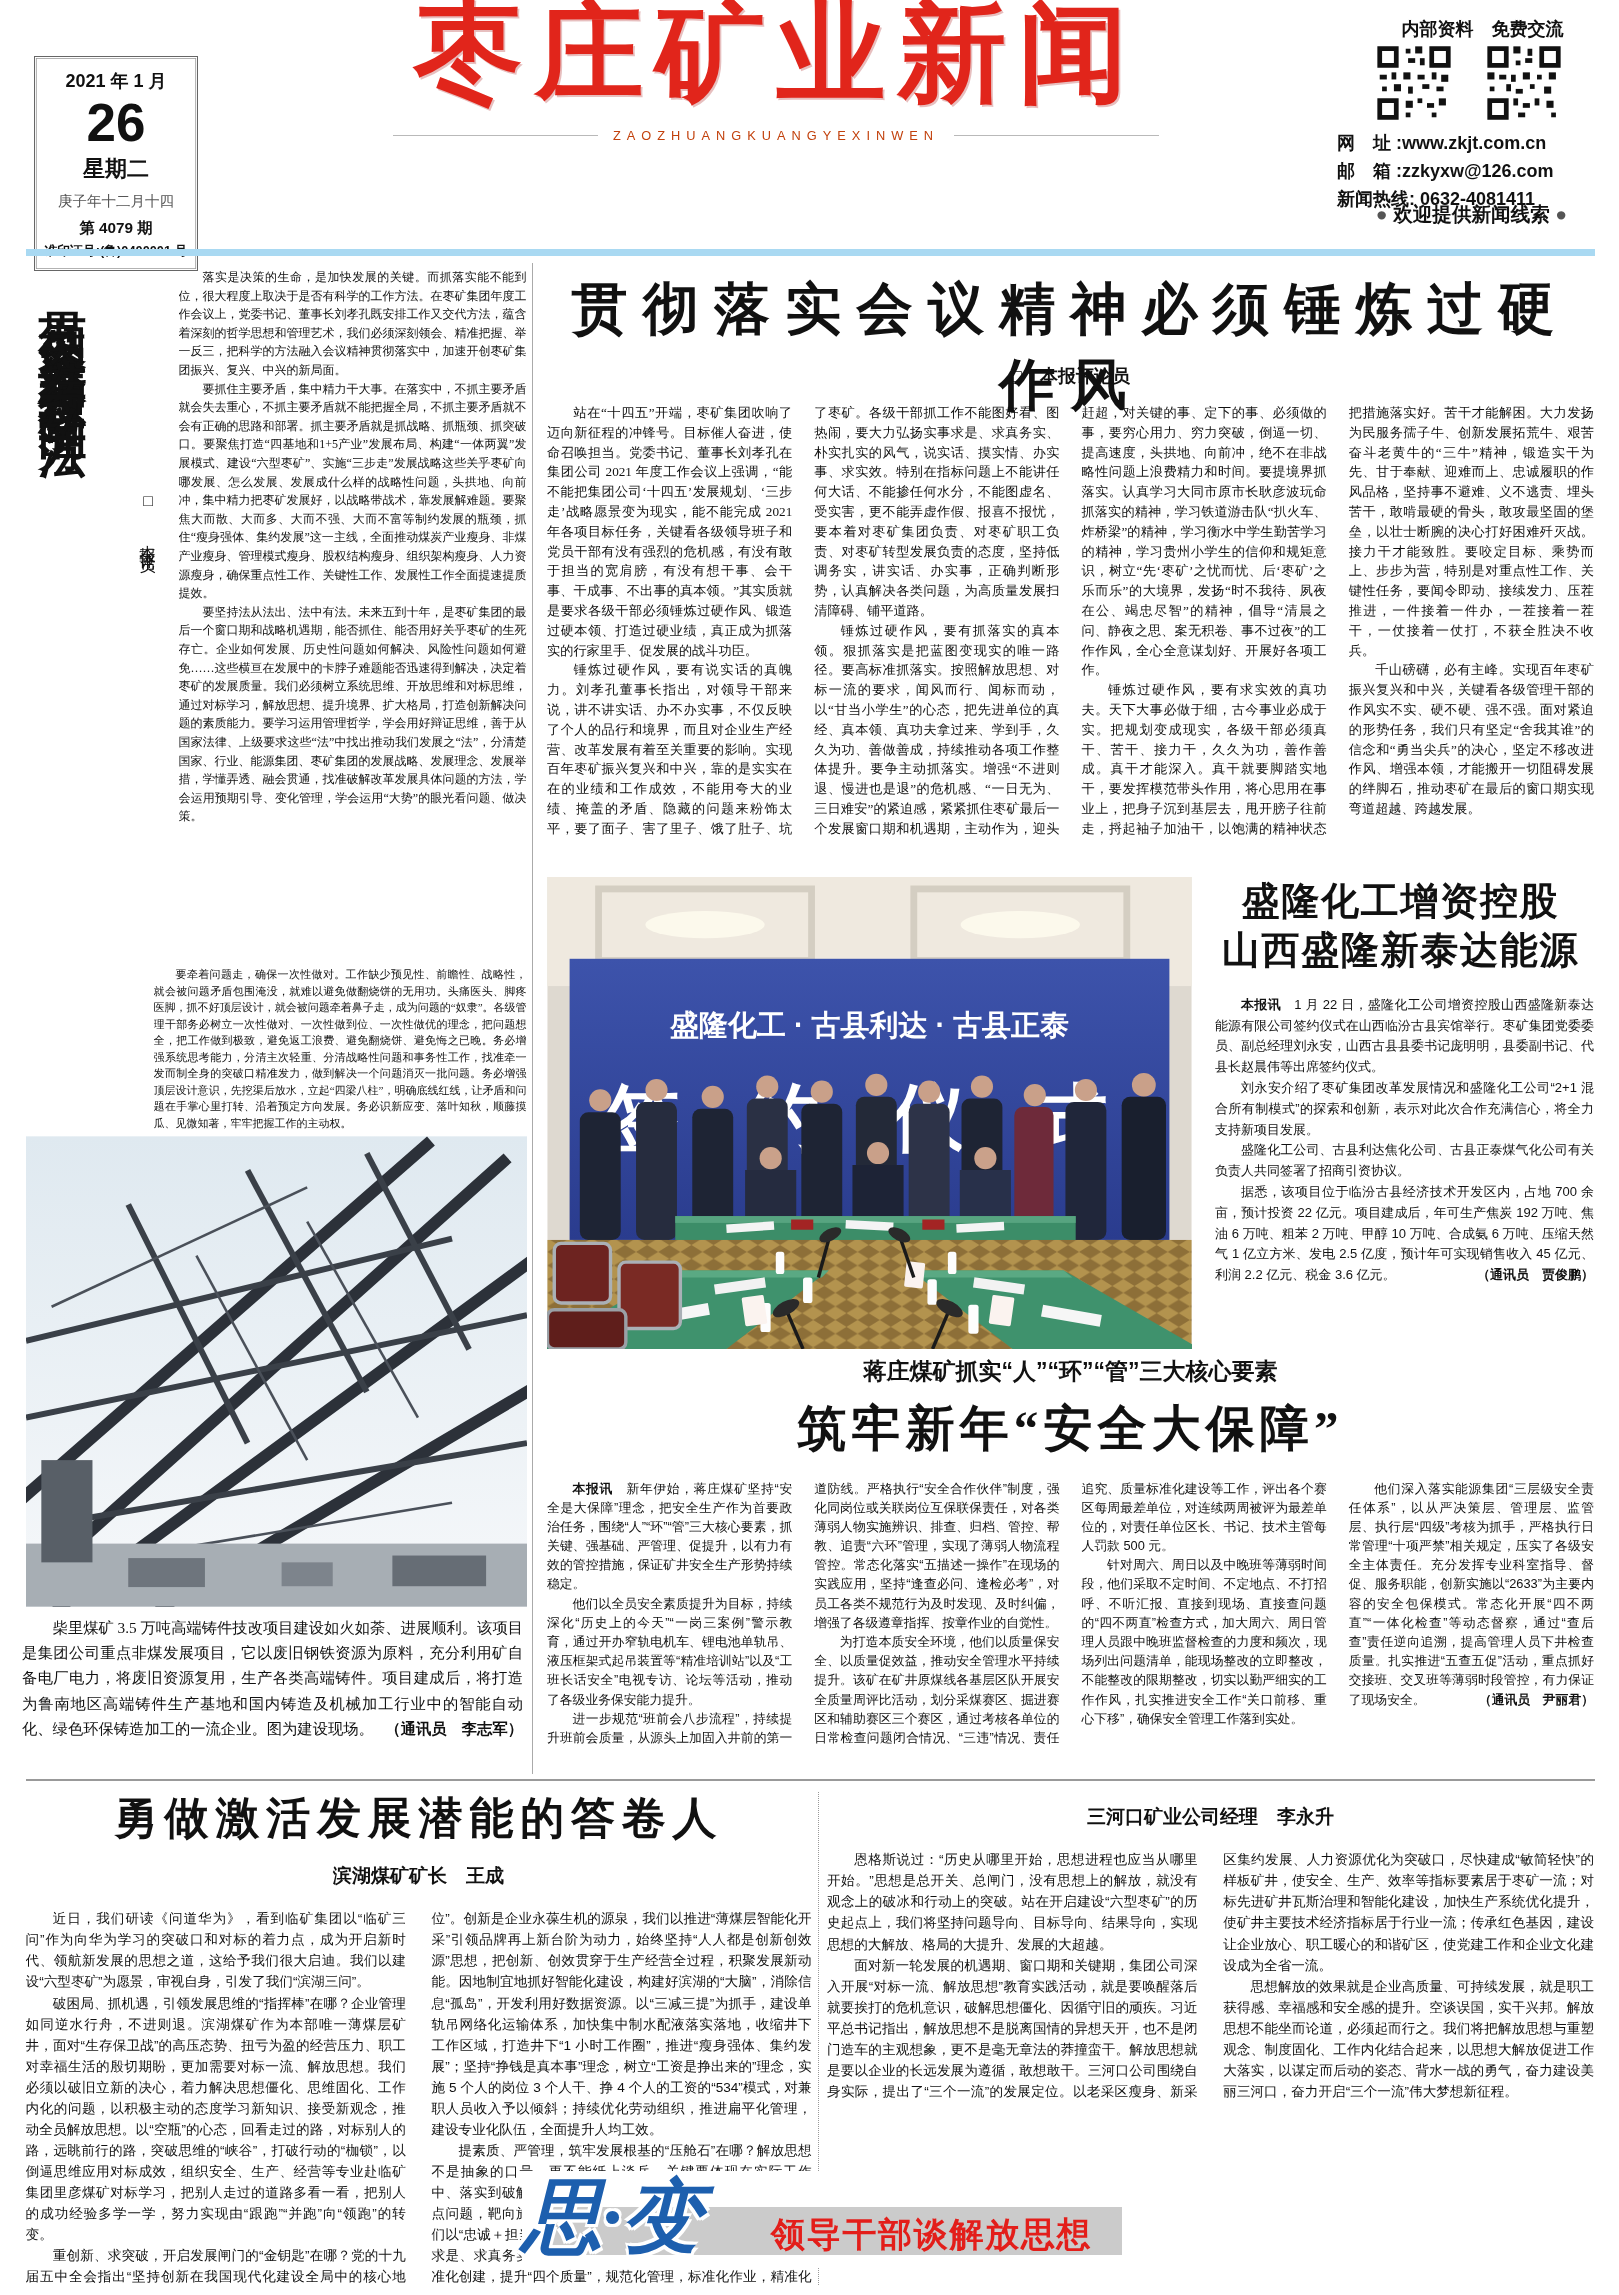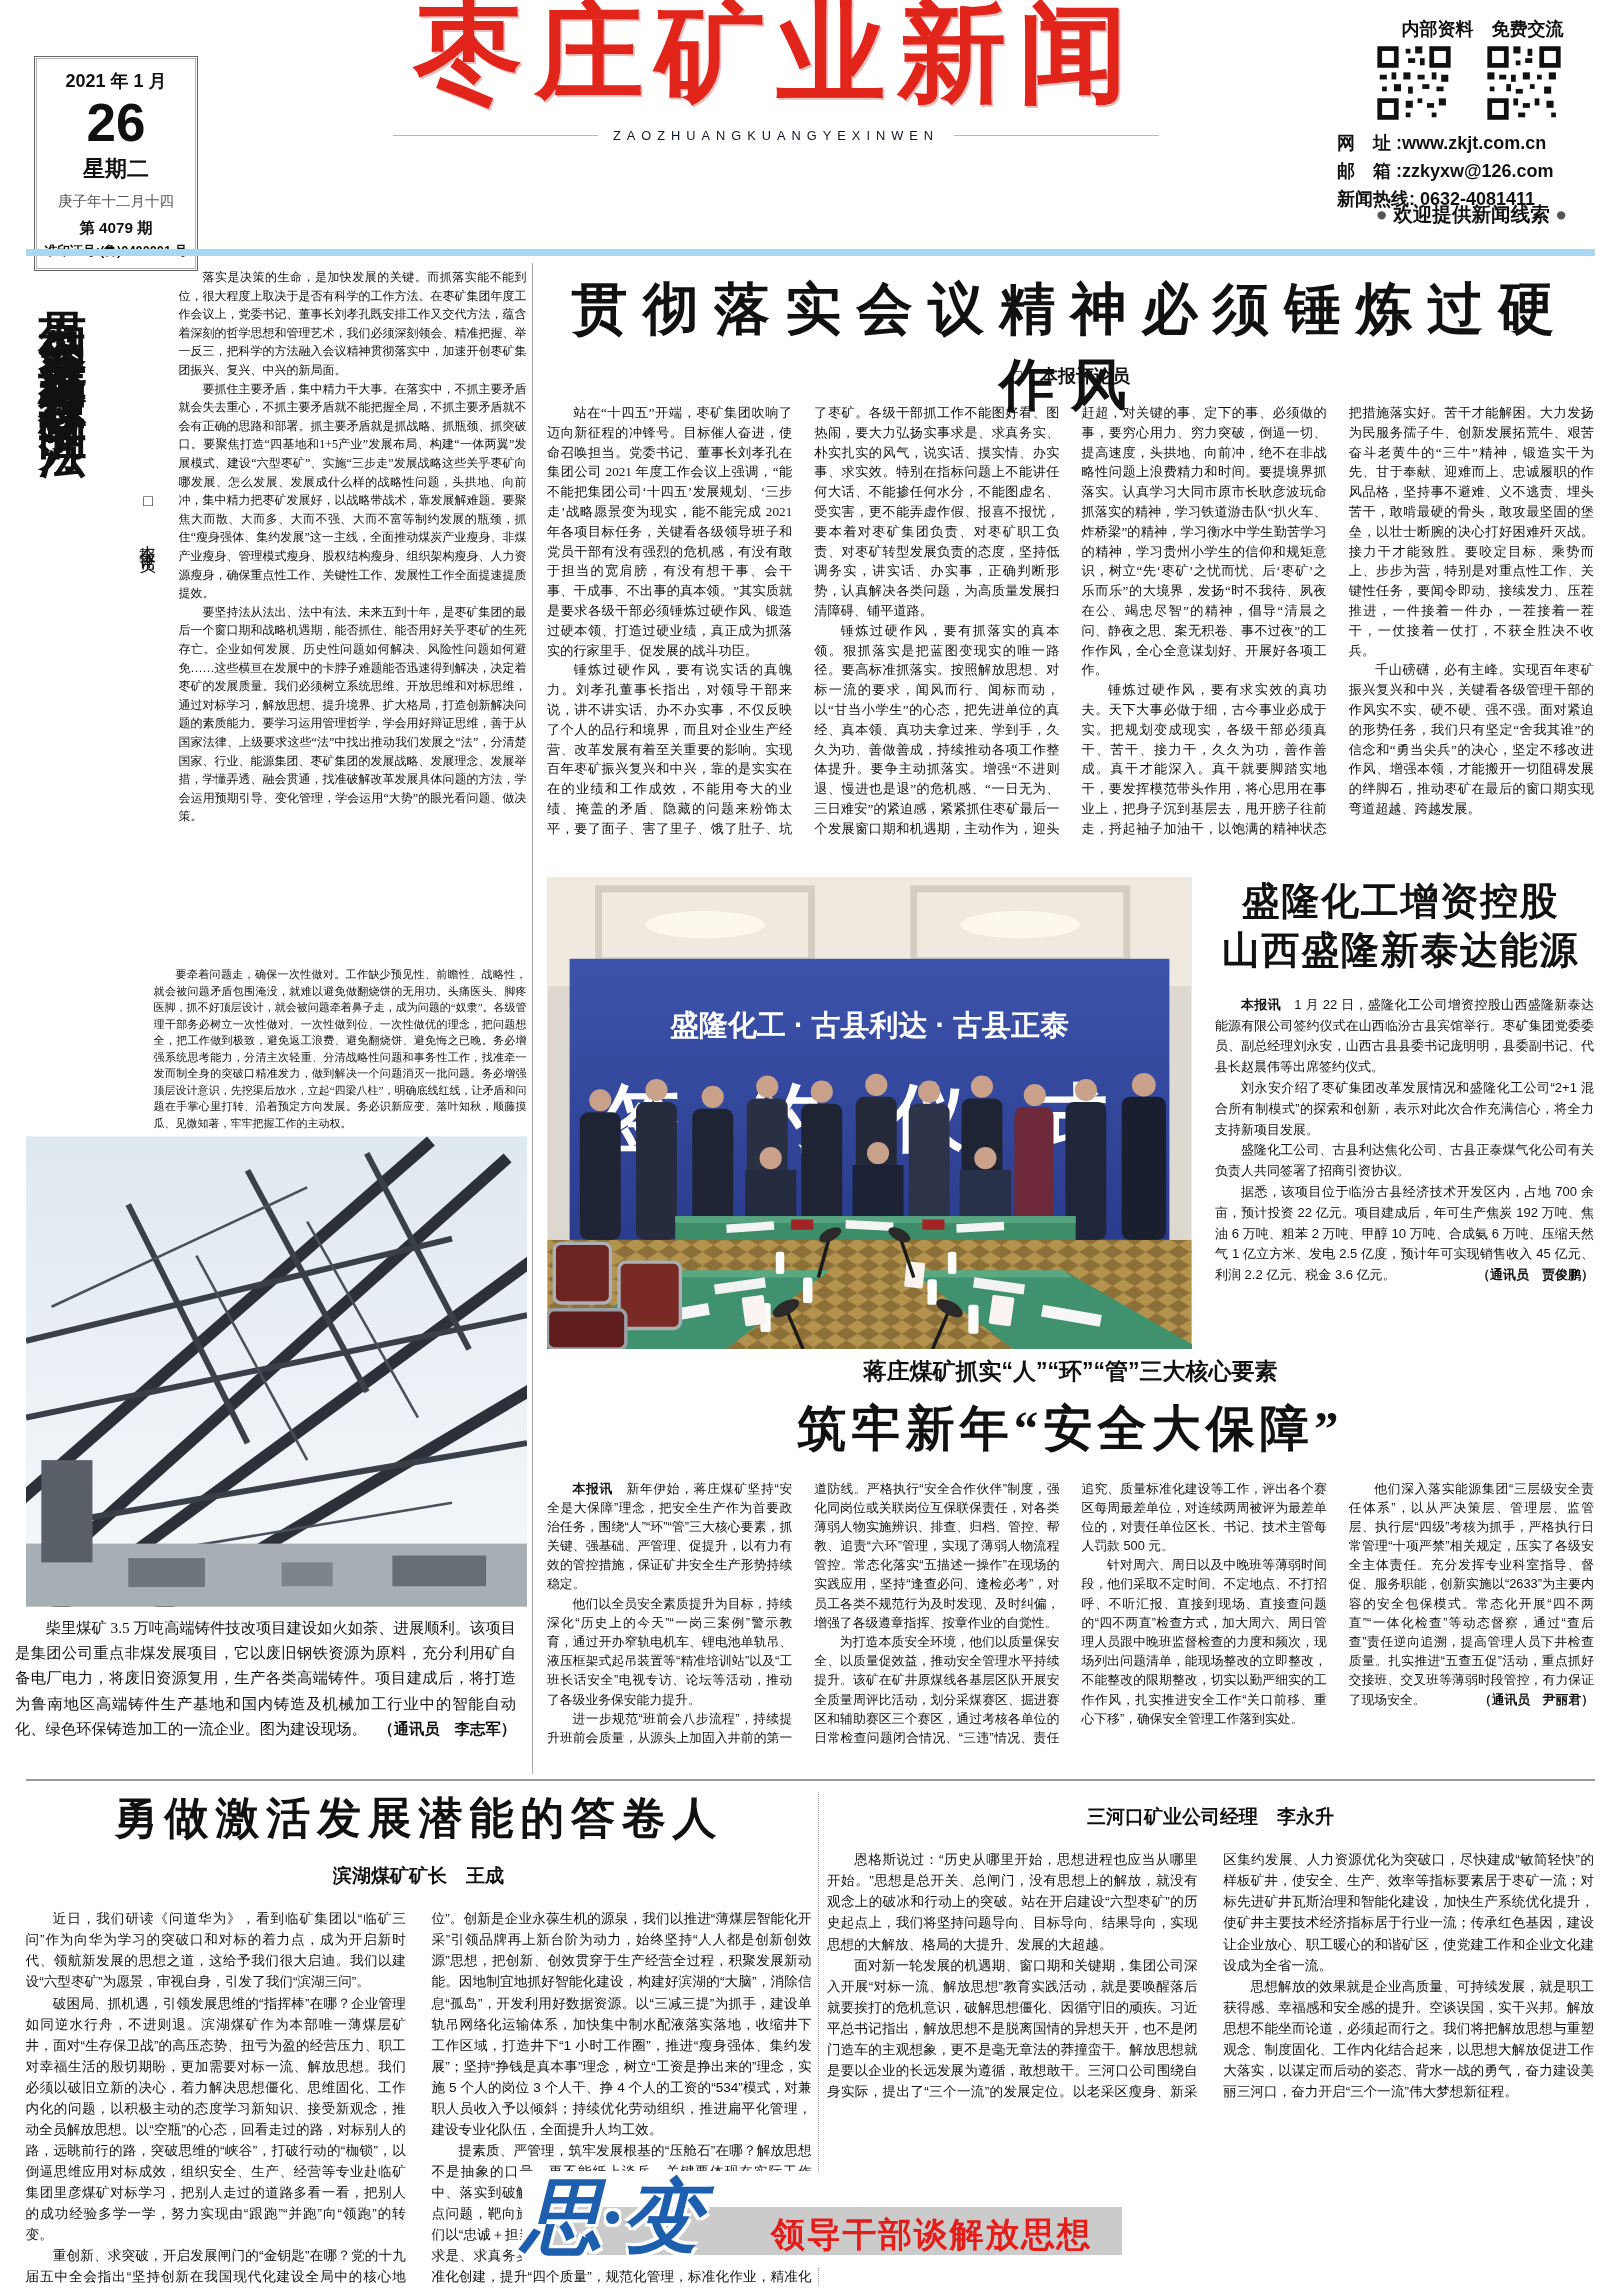--- a/index.html
+++ b/index.html
@@ -17,40 +17,40 @@
   #date-box .day{font-size:53px;font-weight:700;line-height:1.15;}
   #date-box .wk{font-size:22px;font-weight:700;}
   #date-box .lunar{font-size:14.5px;color:#555;margin-top:8.5px;font-family:"Liberation Serif",serif;}
   #date-box .issue{font-size:15.3px;font-weight:700;margin-top:6.8px;}
   #date-box .lic{font-size:12.8px;font-weight:700;margin-top:3.4px;}
   #masthead{left:222px;top:-3.4px;width:1109px;text-align:center;font-size:109px;font-weight:900;
             font-family:"Liberation Serif","DejaVu Serif",serif;letter-spacing:12px;line-height:1.05;
             text-shadow:1.7px 1.7px 0 rgba(160,0,0,.25);}
   #pinyin-row{left:256px;top:128px;width:1040px;display:flex;align-items:center;justify-content:center;gap:15.3px;}
   #pinyin-row .pin-line{flex:0 0 205px;border-top:0.9px solid #b9b9b9;}
-  #pinyin{font-size:12.8px;letter-spacing:6px;color:#0f172a;}
+  #pinyin{font-size:12.8px;letter-spacing:6px;color:#c2410c;}
   #hdr-note{left:1359px;top:17px;width:247px;text-align:center;font-size:18px;font-weight:700;}
   .qr{top:44px;width:78px;height:78px;}
   #hdr-contacts{left:1337px;top:130px;width:269px;font-size:18px;font-weight:700;line-height:1.55;}
   #hdr-tip{left:1337px;top:201px;width:269px;font-size:19.6px;font-weight:800;text-align:center;}
   #hdr-tip .dot{color:#555;}
   #rule-blue{left:25.6px;top:249px;width:1569px;height:6.8px;}
 
   
   #left-article{left:25.6px;top:263px;width:503px;height:871px;}
   #left-headline{left:10.2px;top:10.2px;height:856px;writing-mode:vertical-rl;font-size:48px;font-weight:900;
                  letter-spacing:8.5px;line-height:1.1;}
   #left-byline{left:111px;top:229px;writing-mode:vertical-rl;font-size:16px;letter-spacing:3.4px;}
   #left-body{left:153px;top:5.1px;width:348px;height:694px;overflow:hidden;font-size:12px;line-height:1.55;}
   #left-cont{left:128px;top:703px;width:373px;height:167px;overflow:hidden;font-size:11px;line-height:1.5;}
   #left-body p,#left-cont p{font-family:"Liberation Serif","DejaVu Serif",serif;}
 
   
   #photo1{left:25.6px;top:1136px;width:501px;height:471px;}
-  #caption1{left:15px;top:1615px;width:501px;height:157px;overflow:hidden;font-size:15.3px;line-height:1.65;
+  #caption1{left:22px;top:1615px;width:501px;height:157px;overflow:hidden;font-size:15.3px;line-height:1.65;
             font-family:"Liberation Serif","DejaVu Serif",serif;}
 
   #vdiv1{left:532px;top:263px;width:0.9px;height:1511px;background:#aaa;}
 
   
   #main-article{left:547px;top:263px;width:1047px;height:607px;}
   #main-headline{left:0;top:8.5px;width:1047px;text-align:center;font-size:56px;font-weight:900;letter-spacing:15.3px;}
   #main-byline{left:0;top:101px;width:1047px;text-align:center;font-size:18px;font-weight:700;}
   #main-body{left:0;top:140px;width:1047px;height:466px;overflow:hidden;column-count:4;column-gap:22px;
              font-size:13.2px;line-height:1.5;}

